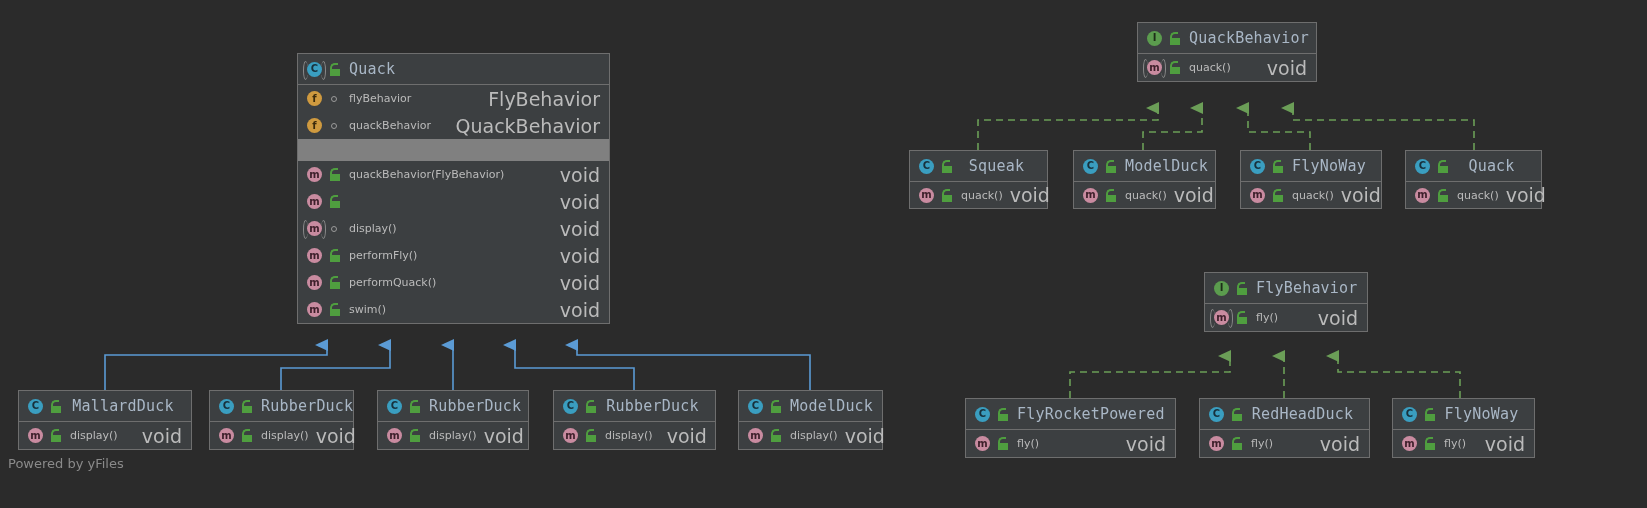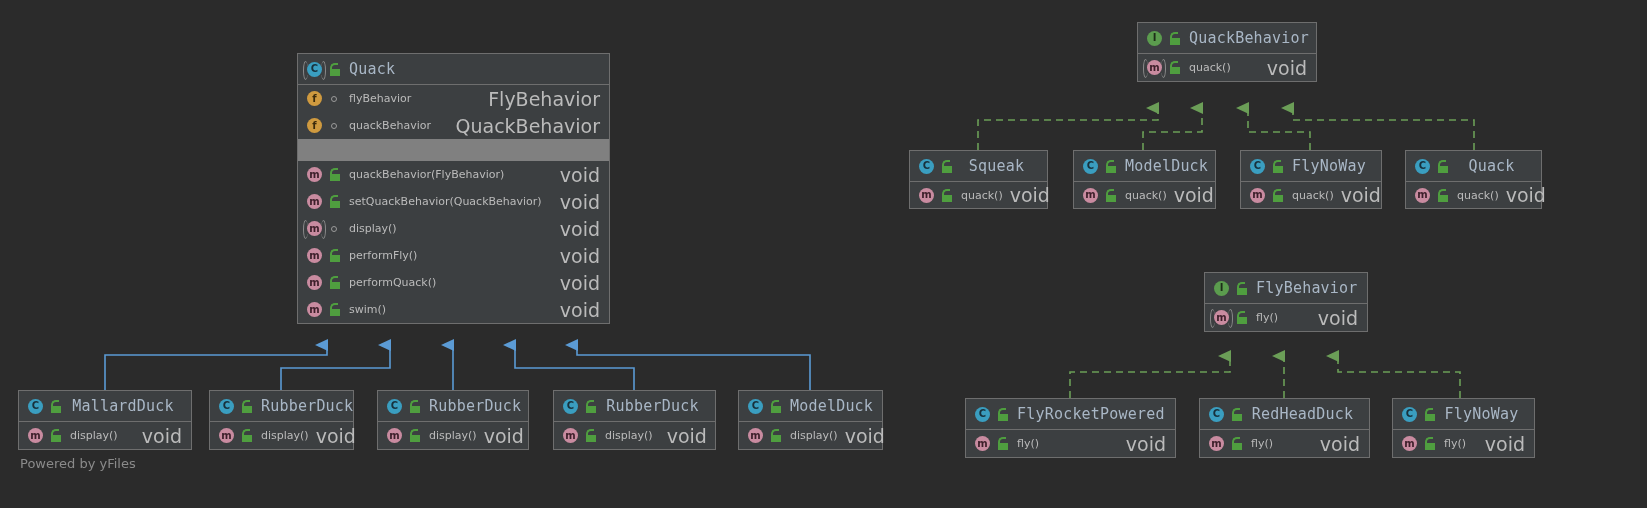--- a/index.html
+++ b/index.html
@@ -145,21 +145,21 @@
     content: "";
     position: absolute;
     left: 2px; top: 4px;
     width: 4px; height: 4px;
     border: 1.5px solid #9a9a9a;
     border-radius: 50%;
   }
 
   .watermark {
     position: absolute;
-    left: 20px;
+    left: 8px;
     top: 456px;
     font-family: "DejaVu Sans", sans-serif;
     font-size: 13px;
     color: #8a8a8a;
   }
 </style>
 </head>
 <body>
 
 <div id="canvas">
@@ -244,21 +244,20 @@
         <span class="rname">quackBehavior(FlyBehavior)</span>
         <span class="rtype">void</span>
       </div>
 
       <div class="row">
         <span class="ic ic-method">m</span>
         <span class="ic ic-lock">
           <span class="shackle"></span>
             <span class="body"></span>
         </span>
-        <span class="rname">setQuackBehavior(QuackBehavior)</span>
         <span class="rtype">void</span>
       </div>
 
       <div class="row">
         <span class="ic ic-method abstract">m</span>
         <span class="ic-prot"></span>
         <span class="rname">display()</span>
         <span class="rtype">void</span>
       </div>
 

